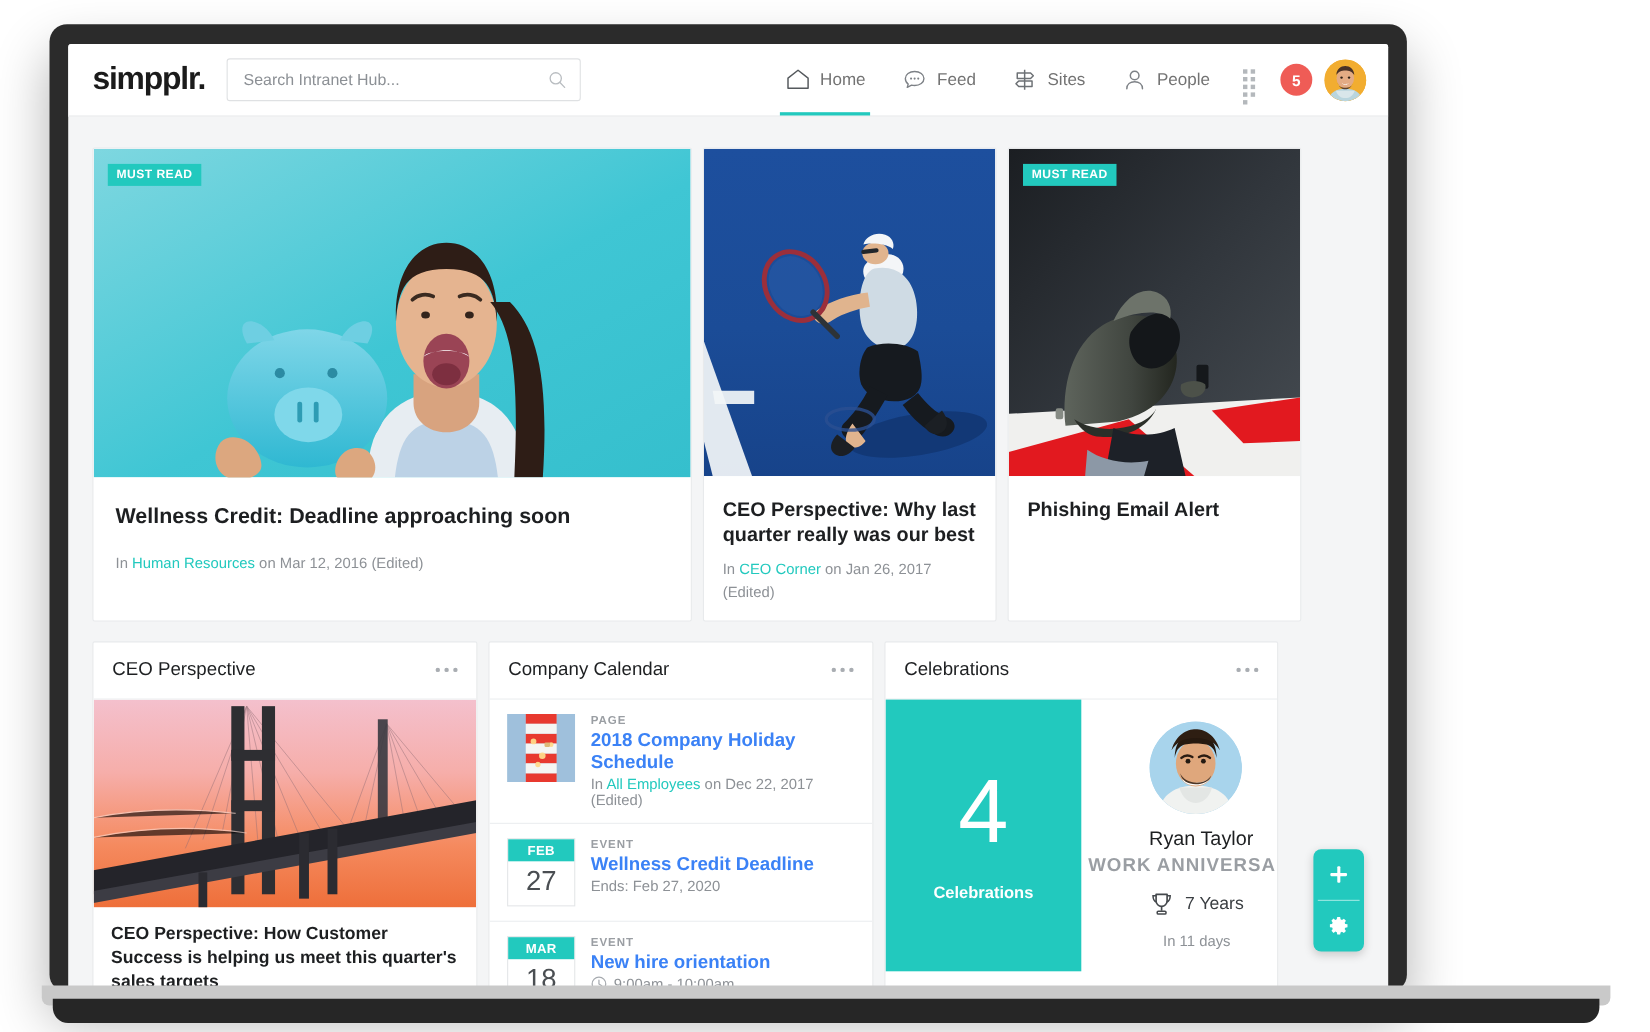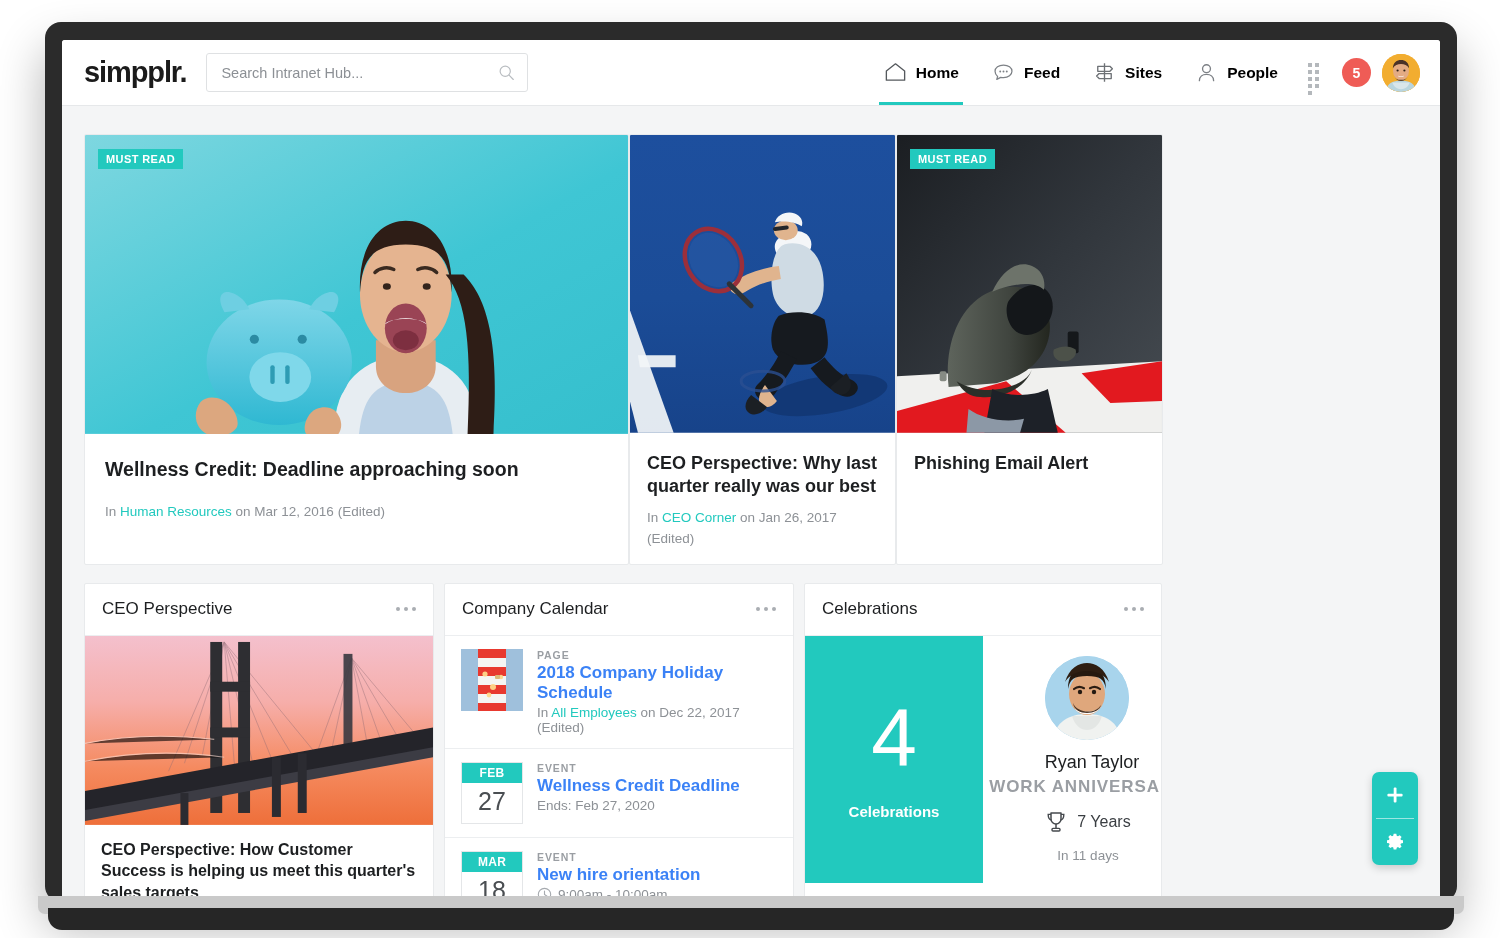--- a/index.html
+++ b/index.html
@@ -6,21 +6,21 @@
   html, body {
     width: 1500px; height: 938px;
     background: #ffffff;
     font-family: "Liberation Sans", sans-serif;
     overflow: hidden;
   }
 
   
   #laptop {
     position: absolute; left: 45px; top: 22px;
-    width: 1412px; height: 880px;
+    width: 1234px; height: 880px;
     background: #2b2b2b;
     border-radius: 16px;
     padding: 18px 17px 0 17px;
     box-shadow: 0 26px 48px rgba(0,0,0,.30);
   }
   #screen {
     width: 100%; height: 862px;
     background: #f4f5f6;
     border-radius: 3px;
     overflow: hidden;
@@ -63,21 +63,21 @@
     font-size: 14.5px; color: #4e5257; background: transparent;
   }
   .searchbox input::placeholder { color: #8c9095; }
   .search-icon { width: 17px; height: 17px; flex: 0 0 auto; }
 
   .nav { margin-left: auto; display: flex; align-items: center; height: 100%; }
   .nav-item {
     display: flex; align-items: center; gap: 8px;
     height: 100%; padding: 0 16px; cursor: pointer; position: relative;
   }
-  .nav-item .lbl { font-size: 15.5px; color: #000000; font-weight: 700; white-space: nowrap; }
+  .nav-item .lbl { font-size: 15.5px; color: #737373; font-weight: 400; white-space: nowrap; }
   .nav-item.active::after {
     content: ""; position: absolute; left: 12px; right: 12px; bottom: 0;
     height: 3px; background: #22c9be;
   }
   .nav-icon { width: 25px; height: 25px; flex: 0 0 auto; }
   .grid-icon { width: 20px; height: 20px; margin: 0 10px 0 14px; }
   .grid-icon i {
     display: block; float: left; width: 4px; height: 4px;
     background: #b4b8bc; margin: 0 3px 3px 0;
   }
@@ -89,21 +89,21 @@
     margin: 0 11px 0 4px;
   }
   .avatar {
     width: 38px; height: 38px; border-radius: 50%;
     overflow: hidden; background: #f2ad30; flex: 0 0 auto;
   }
 
   
   .content { padding: 28px 22px 0 22px; height: calc(100% - 66px); overflow: hidden; }
 
-  .hero-row { display: flex; }
+  .hero-row { display: flex; gap: 10px; }
   .hero-card {
     background: #fff; border: 1px solid #e8eaec; border-radius: 2px;
     overflow: hidden; display: flex; flex-direction: column;
   }
   .hero-card.big { width: 545px; }
   .hero-card.sm  { width: 267px; }
   .hero-img { position: relative; overflow: hidden; }
   .hero-card.big .hero-img { height: 300px; }
   .hero-card.sm  .hero-img { height: 300px; }
   .must-read {

